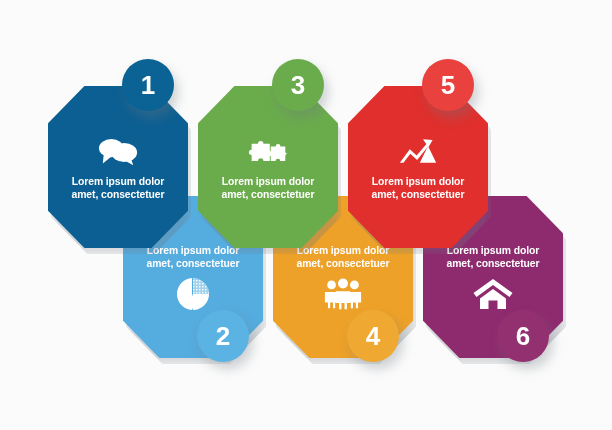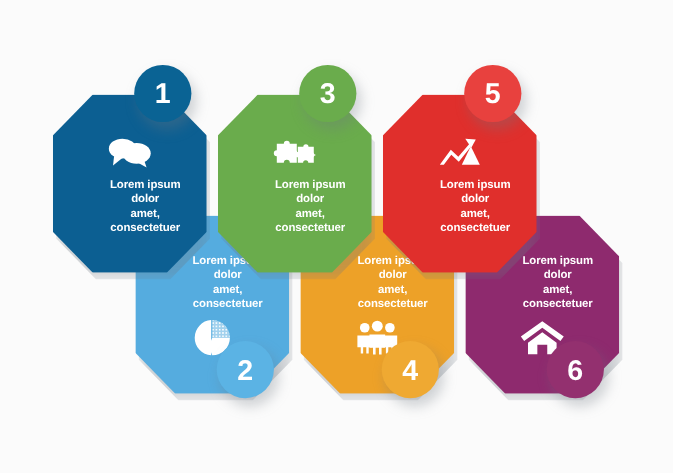--- a/index.html
+++ b/index.html
@@ -81,21 +81,20 @@
   .hex-icon svg { display: block; }
 
   .hex-label {
     color: #ffffff;
     font-size: 10.4px;
     line-height: 13px;
     font-weight: bold;
     text-align: center;
     white-space: pre-line;
     letter-spacing: -0.1px;
-    margin-left: 28px;
   }
 
   
   .badge {
     position: absolute;
     width: 52px;
     height: 52px;
     border-radius: 50%;
     display: flex;
     align-items: center;

